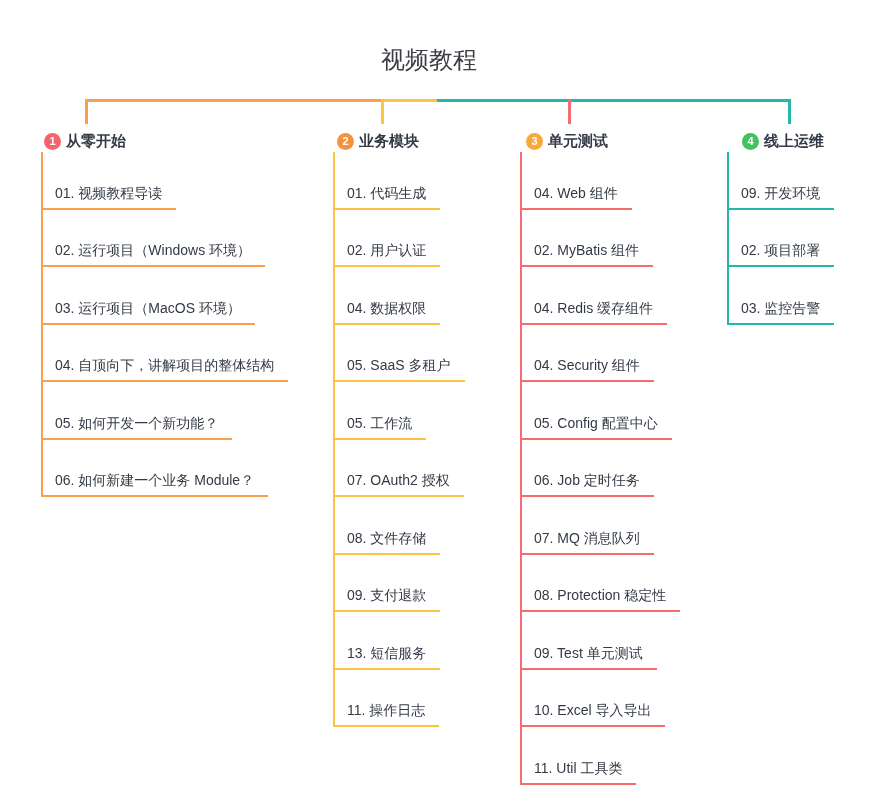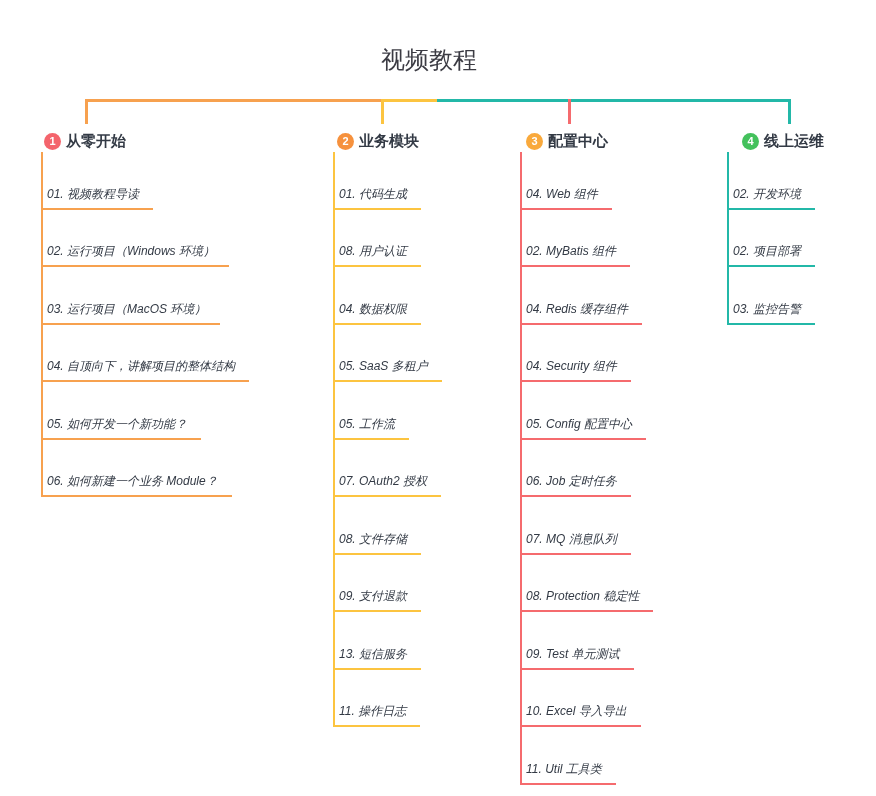--- a/index.html
+++ b/index.html
@@ -33,23 +33,22 @@
   .branch-label{font-size:15px;font-weight:700;color:var(--text);white-space:nowrap;}
   .items{
     position:absolute;margin:0;padding:0;list-style:none;
     border-left:2px solid var(--line);pointer-events:auto;
   }
   .item{
     height:55.5px;display:flex;align-items:flex-end;
     width:fit-content;border-bottom:2px solid var(--line);
   }
   .item-text{
-    font-size:12px;color:var(--text);white-space:nowrap;
-    padding:0 14px 5px 4px;
-    font-style:italic;
+    font-size:14px;color:var(--text);white-space:nowrap;
+    padding:0 14px 5px 12px;
   }
 </style>
 </head>
 <body>
 
 <div class="canvas">
 
   <div class="title">视频教程</div>
 
   <div>
@@ -100,21 +99,21 @@
       <span class="badge">2</span>
       <span class="branch-label">业务模块</span>
     </header>
     <ul class="items" style="left:333px;top:152px;">
 
         <li class="item">
           <span class="item-text">01. 代码生成</span>
         </li>
 
         <li class="item">
-          <span class="item-text">08. 用户认证</span>
+          <span class="item-text">02. 用户认证</span>
         </li>
 
 
         <li class="item">
           <span class="item-text">04. 数据权限</span>
         </li>
 
         <li class="item">
           <span class="item-text">05. SaaS 多租户</span>
         </li>
@@ -141,21 +140,21 @@
 
         <li class="item">
           <span class="item-text">11. 操作日志</span>
         </li>
       </ul>
   </section>
 
   <section class="branch" data-branch="2">
     <header class="branch-header" style="left:526px;top:132px;">
       <span class="badge">3</span>
-      <span class="branch-label">配置中心</span>
+      <span class="branch-label">单元测试</span>
     </header>
     <ul class="items" style="left:520px;top:152px;">
 
         <li class="item">
           <span class="item-text">04. Web 组件</span>
         </li>
 
         <li class="item">
           <span class="item-text">02. MyBatis 组件</span>
         </li>
@@ -199,21 +198,21 @@
   </section>
 
   <section class="branch" data-branch="3">
     <header class="branch-header" style="left:742px;top:132px;">
       <span class="badge">4</span>
       <span class="branch-label">线上运维</span>
     </header>
     <ul class="items" style="left:727px;top:152px;">
 
         <li class="item">
-          <span class="item-text">02. 开发环境</span>
+          <span class="item-text">09. 开发环境</span>
         </li>
 
         <li class="item">
           <span class="item-text">02. 项目部署</span>
         </li>
 
         <li class="item">
           <span class="item-text">03. 监控告警</span>
         </li>
       </ul>

